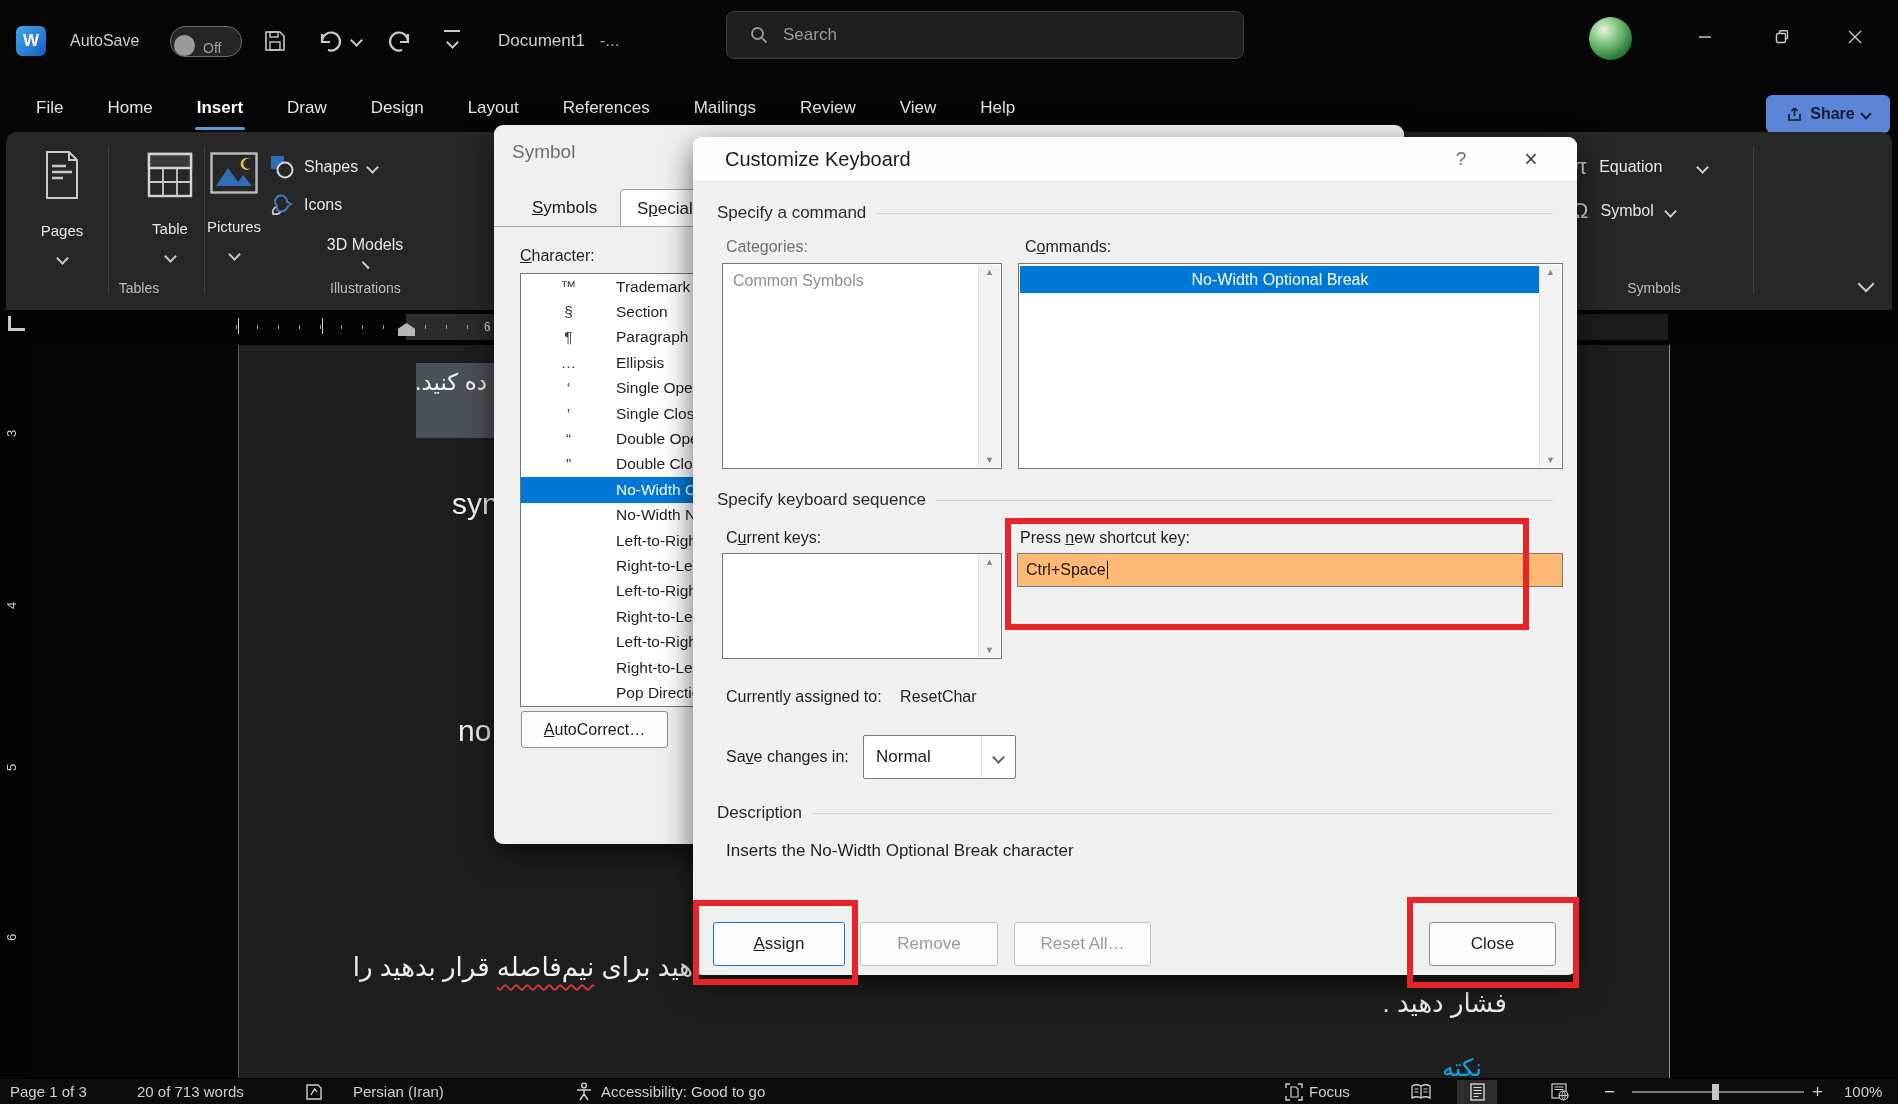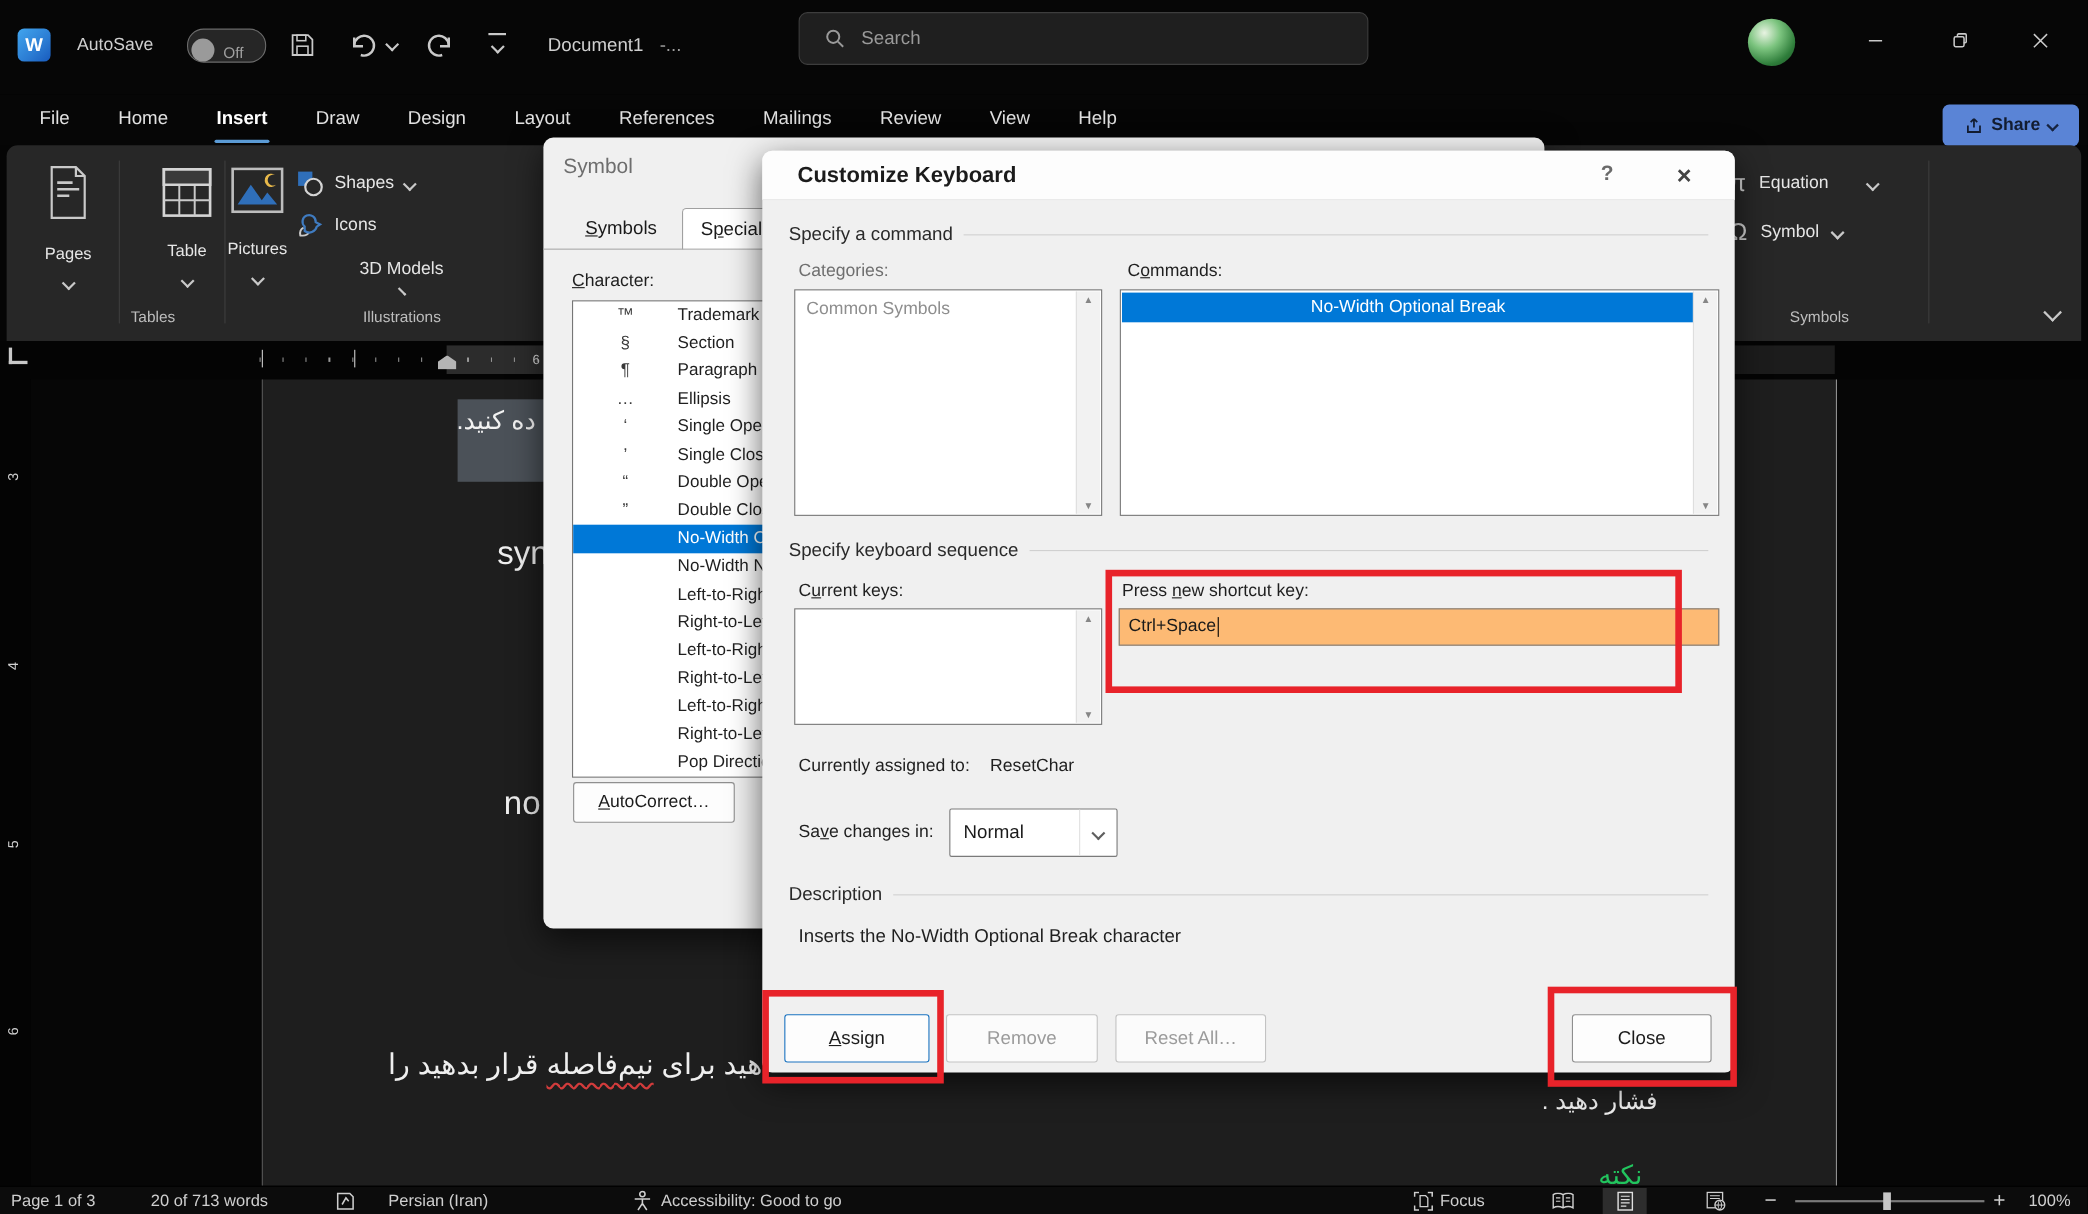--- a/index.html
+++ b/index.html
@@ -52,40 +52,40 @@
   .vruler{left:0;top:345px;width:28px;height:733px;background:#040404;}
   .vruler-num{left:8px;color:#cfcfcf;font-size:13px;transform:rotate(-90deg);}
   .canvas{left:28px;top:345px;width:1870px;height:733px;background:#060606;}
   .page{left:210px;top:0;width:1430px;height:733px;background:#1e1e1e;border-left:1px solid #555;border-right:1px solid #8f8f8f;}
 
   
   .doc-frag{color:#efefef;white-space:nowrap;z-index:2;}
   .highlight-box{left:416px;top:363px;width:79px;height:75px;background:#4b5158;z-index:2;overflow:hidden;}
   .rtl{direction:rtl;unicode-bidi:isolate;}
   .wavy{text-decoration:underline;text-decoration-style:wavy;text-decoration-color:#d23b3b;text-decoration-thickness:2px;text-underline-offset:8px;}
-  .note-blue{color:#22c55e;margin-left:11px;}
+  .note-blue{color:#0ea5e9;}
 
   
   .dialog{background:#f0f0f0;border-radius:9px;box-shadow:0 10px 30px rgba(0,0,0,.6);}
   .symbol-dialog{left:494px;top:125px;width:910px;height:719px;z-index:4;}
   .dlg-title-inactive{color:#6e6e6e;font-size:19px;}
   .tabstrip{left:0;top:64px;width:100%;height:38px;border-bottom:0;}
   .stab{position:absolute;top:0;height:37px;line-height:37px;padding:0 16px;font-size:17px;color:#1a1a1a;}
   .stab.active{background:#fff;border:1px solid #a0a0a0;border-bottom:none;border-radius:4px 4px 0 0;}
   .listbox{background:#fff;border:1px solid #767676;box-sizing:border-box;overflow:hidden;}
   .char-row{height:25.4px;display:flex;align-items:center;font-size:15.5px;color:#1f1f1f;}
   .char-glyph{width:95px;text-align:center;color:#3a3a3a;flex:0 0 95px;}
   .char-row.selected{background:#0078d7;color:#fff;}
   .char-row.selected .char-glyph{color:#fff;}
   .btn{background:#fdfdfd;border:1px solid #8f8f8f;border-radius:3px;font-size:16px;color:#1b1b1b;display:flex;align-items:center;justify-content:center;box-sizing:border-box;}
   .btn.primary{border:1.5px solid #1a73c0;}
   .btn.disabled{color:#9b9b9b;border-color:#c3c3c3;background:#fbfbfb;}
 
   .ck-dialog{left:693px;top:137px;width:884px;height:838px;z-index:6;}
-  .ck-titlebar{left:0;top:0;width:100%;height:44px;background:#fdfdfd;border-radius:9px 9px 0 0;border-bottom:1px solid #e8e8e8;font-weight:bold;}
+  .ck-titlebar{left:0;top:0;width:100%;height:44px;background:#fdfdfd;border-radius:9px 9px 0 0;border-bottom:1px solid #e8e8e8;}
   .ck-title{left:32px;top:0;height:44px;line-height:44px;font-size:20px;color:#1b1b1b;}
   .ck-sys{top:0;height:44px;width:40px;display:flex;align-items:center;justify-content:center;font-size:19px;color:#444;}
   .grouphead{display:flex;align-items:center;font-size:17px;color:#2a2a2a;}
   .grouphead .line{flex:1;height:1px;background:#d0d0d0;margin-left:10px;}
   .flabel{font-size:16px;color:#1f1f1f;}
   .flabel.dim{color:#6f6f6f;}
   .scroll{position:absolute;top:1px;right:1px;bottom:1px;width:21px;background:#f2f2f2;border-left:1px solid #dedede;}
   .scroll .up{position:absolute;top:2px;left:0;right:0;text-align:center;font-size:9px;color:#868686;}
   .scroll .dn{position:absolute;bottom:2px;left:0;right:0;text-align:center;font-size:9px;color:#868686;}
   .ak{text-decoration:underline;}
@@ -291,21 +291,21 @@
   </div>
 
   <div class="abs highlight-box">
     <div class="rtl" style="color:#f2f2f2;font-size:23px;padding:6px 8px;white-space:nowrap;">ده کنید.</div>
   </div>
   <div class="abs doc-frag" style="left:452px;top:487px;font-size:30px;">syn</div>
   <div class="abs doc-frag" style="left:458px;top:714px;font-size:30px;">no</div>
   <div class="abs doc-frag rtl" style="right:1205px;top:952px;font-size:26px;">
     <span>هید برای </span><span class="wavy">نیم‌فاصله</span><span> قرار بدهید را</span>
   </div>
-  <div class="abs doc-frag rtl" style="right:391px;top:988px;font-size:22px;">فشار دهید .</div>
+  <div class="abs doc-frag rtl" style="right:391px;top:988px;font-size:26px;">فشار دهید .</div>
   <div class="abs doc-frag rtl note-blue" style="left:1442px;top:1054px;font-size:24px;">نکته</div>
 
   <div class="abs dialog symbol-dialog">
     <div class="abs dlg-title-inactive" style="left:18px;top:16px;">Symbol</div>
     <div class="abs tabstrip">
       <div class="stab" style="left:22px;"><span></span><span class="ak">S</span><span>ymbols</span></div>
       <div class="stab active" style="left:126px;"><span>S</span><span class="ak">p</span><span>ecial Characters</span></div>
     </div>
     <div class="abs" style="left:0;top:101px;width:100%;height:1px;background:#a8a8a8;"></div>
     <div class="abs flabel" style="left:26px;top:122px;"><span></span><span class="ak">C</span><span>haracter:</span></div>

